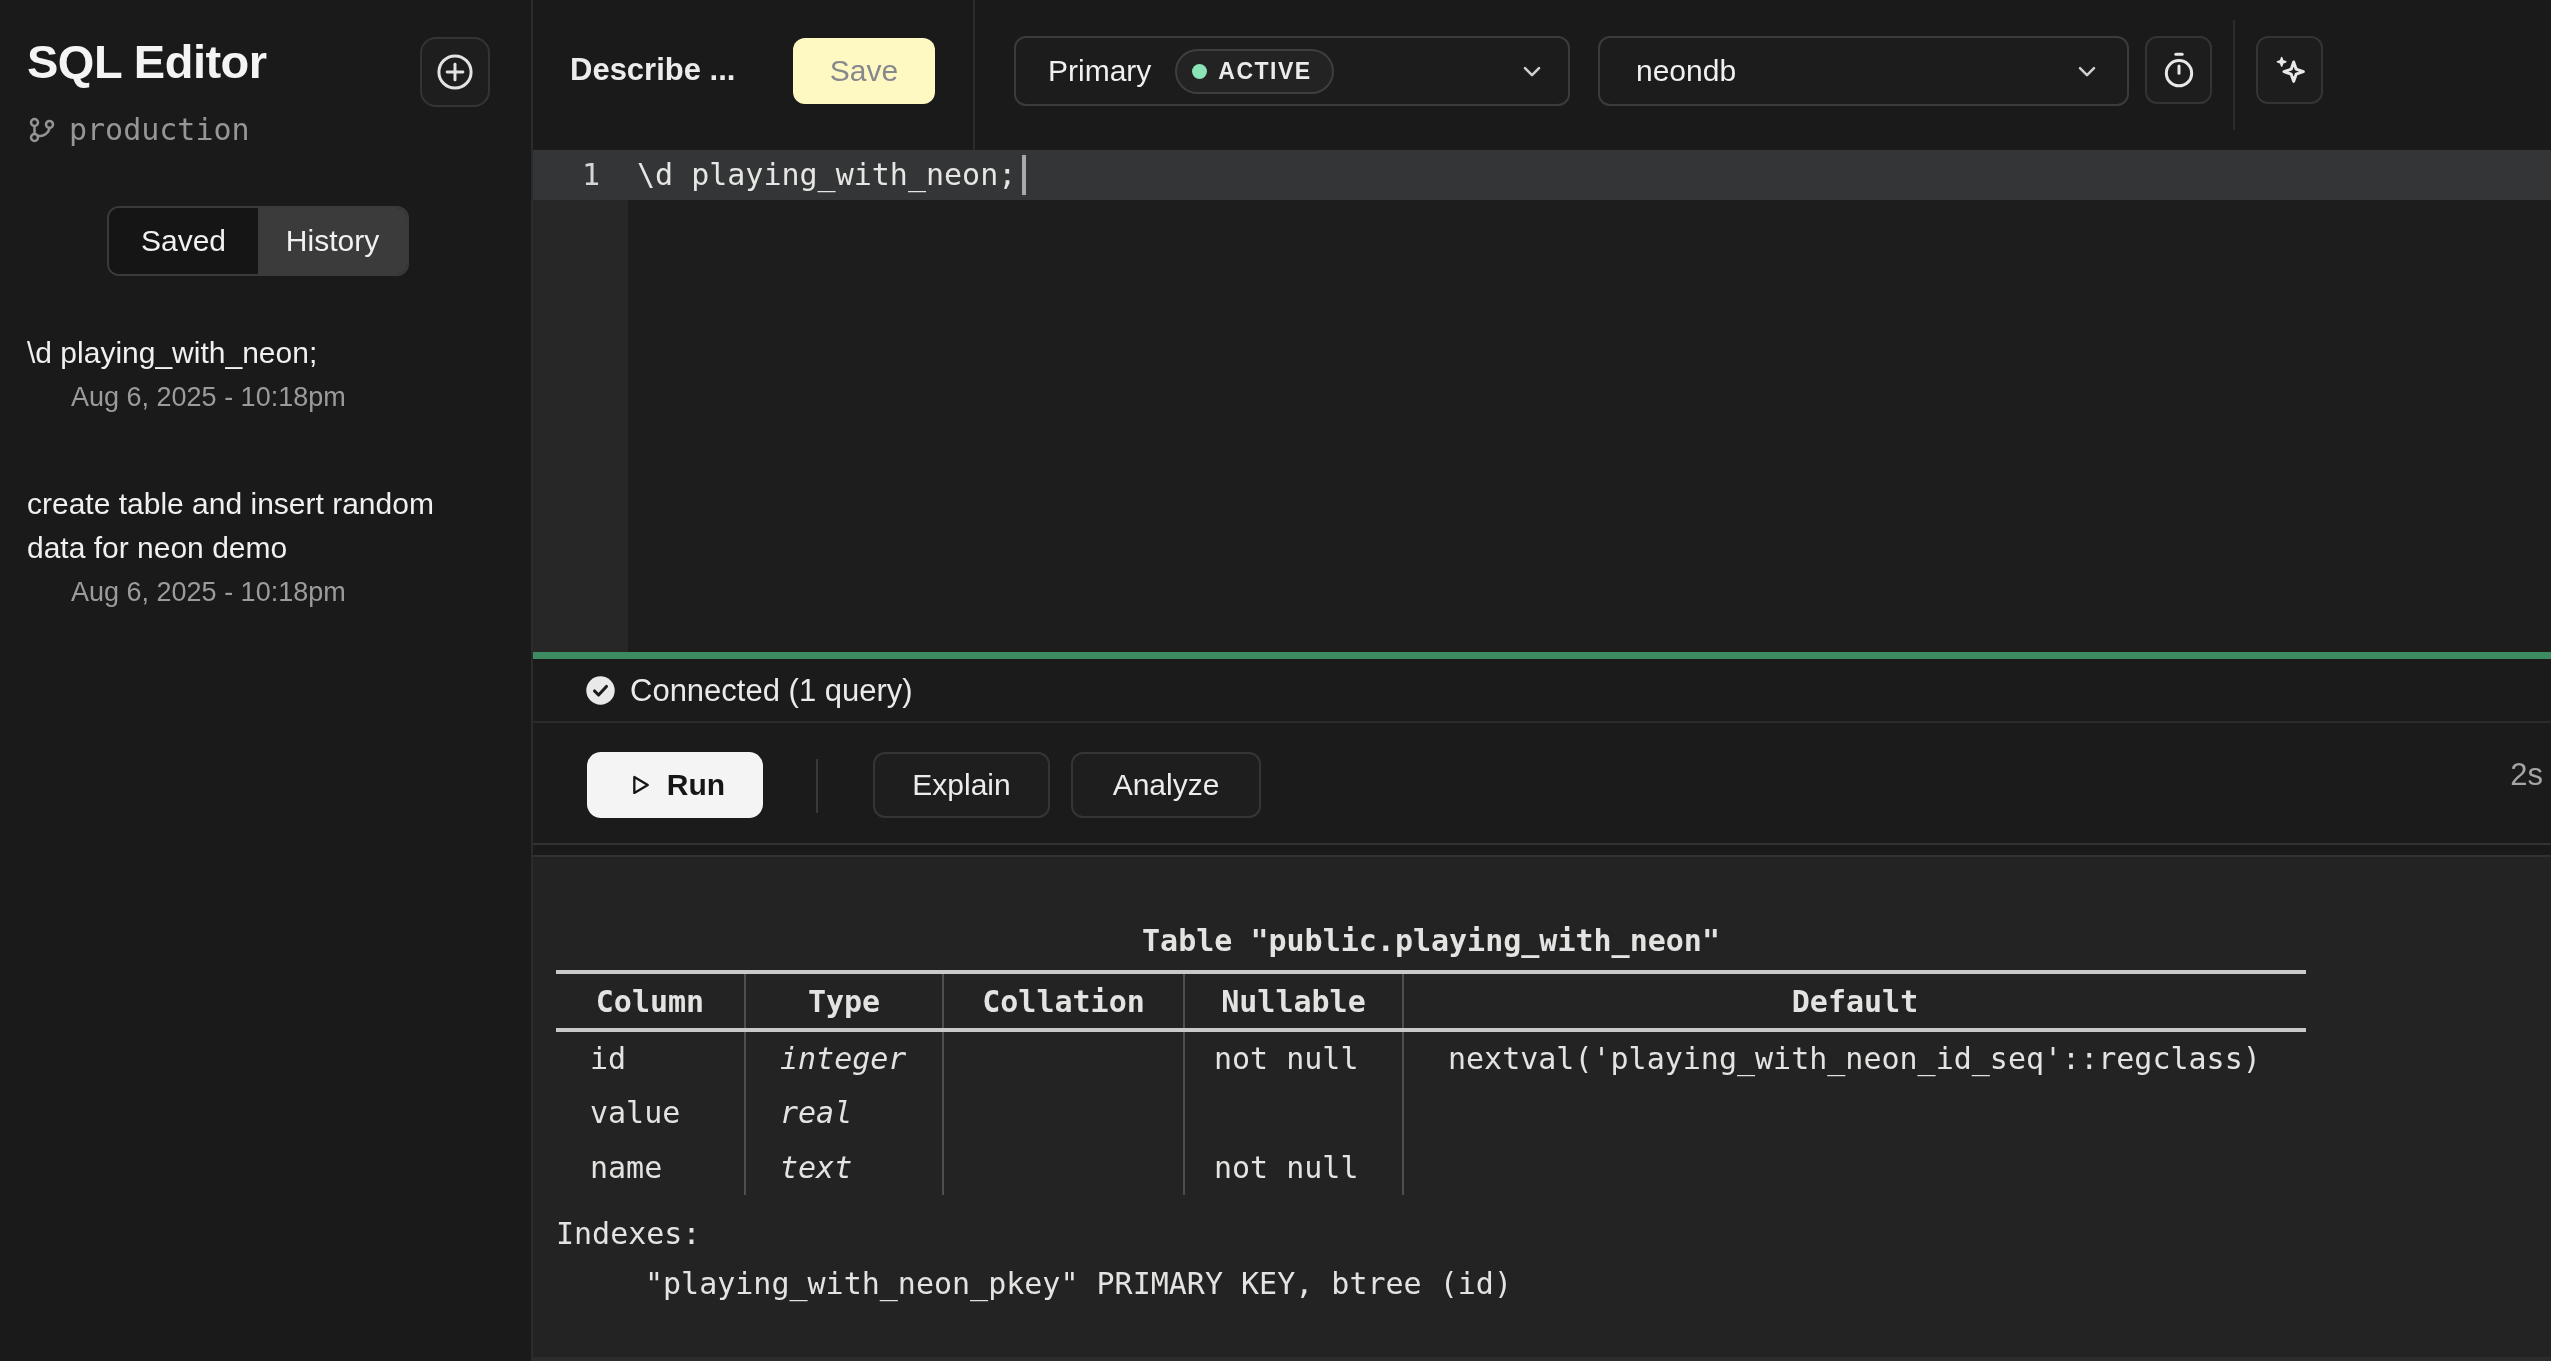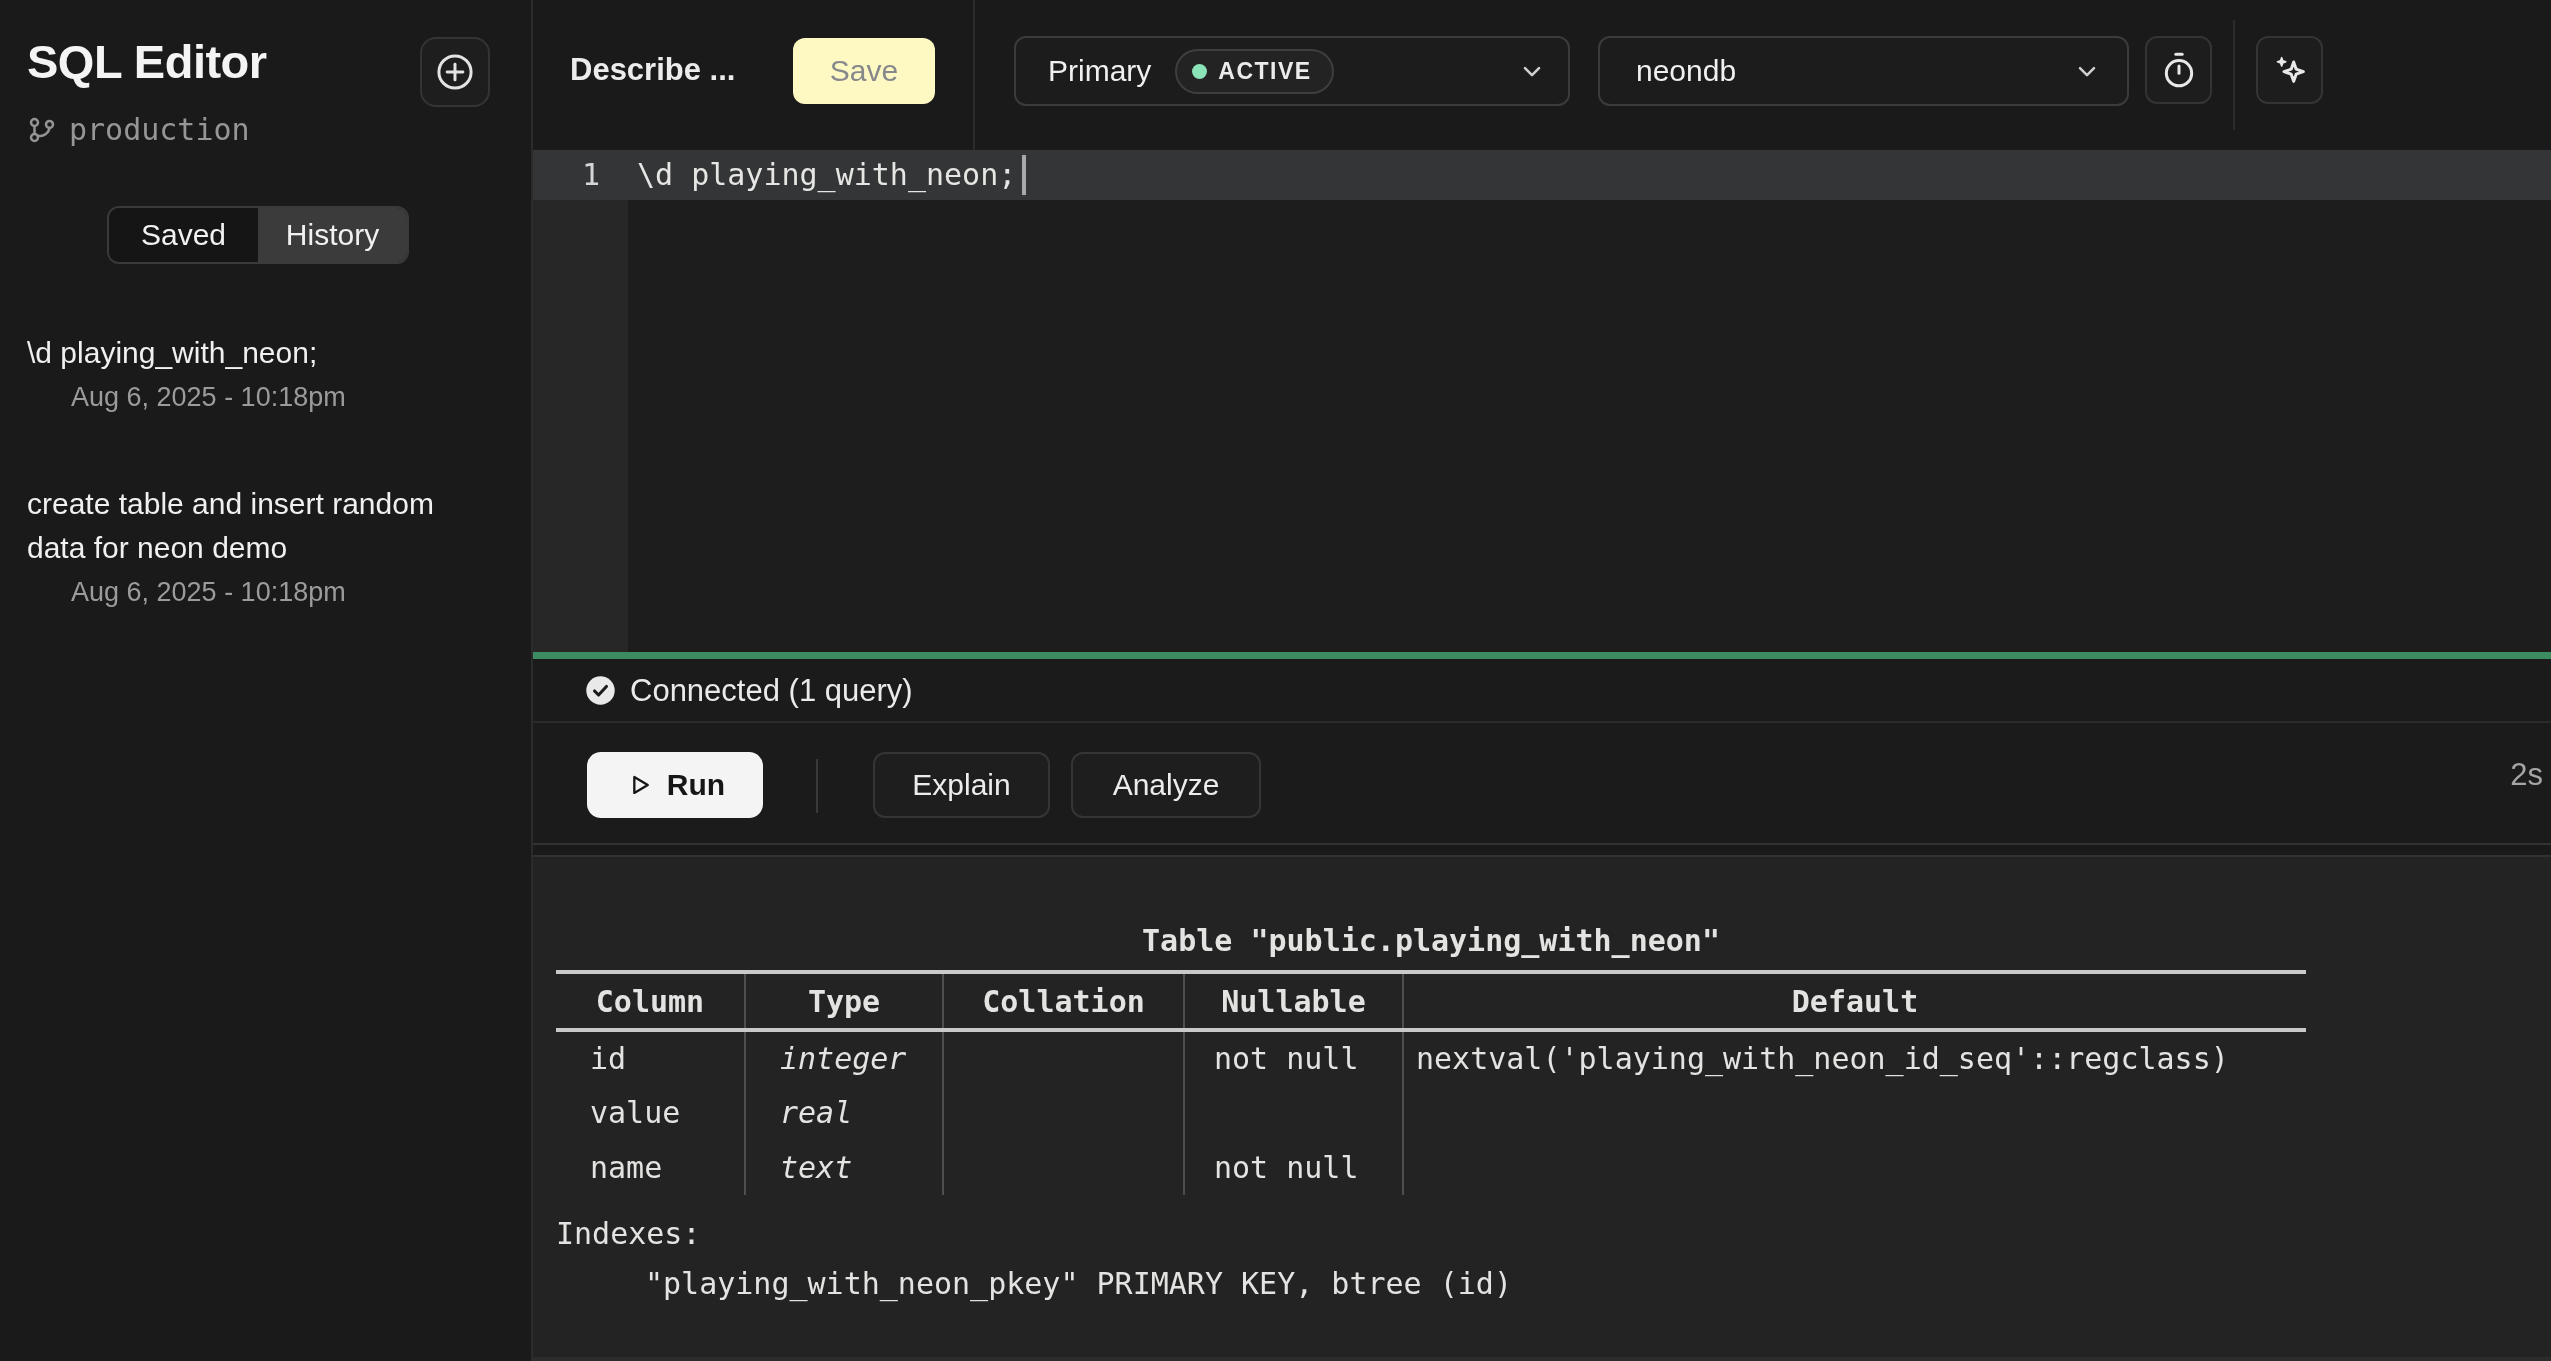--- a/index.html
+++ b/index.html
@@ -16,21 +16,21 @@
   #sidebar { position:absolute; left:0; top:0; width:533px; height:1361px;
              background:#1a1a1a; border-right:2px solid #2b2b2b; }
   .sb-title { position:absolute; left:27px; top:34px; font-size:47px; font-weight:700;
               letter-spacing:-0.5px; color:#f4f4f4; }
   .new-query-btn { position:absolute; left:420px; top:37px; width:70px; height:70px;
               border:2px solid #343434; border-radius:16px; background:#1e1e1e;
               display:flex; align-items:center; justify-content:center; color:#e3e3e3; cursor:pointer; }
   .branch-row { position:absolute; left:27px; top:112px; display:flex; align-items:center;
               gap:12px; color:#949494; }
   .branch-row .lbl { font-size:30px; color:#969696; }
-  .toggle { position:absolute; left:107px; top:206px; width:302px; height:58px;
+  .toggle { position:absolute; left:107px; top:206px; width:302px; height:70px;
             border:2px solid #3a3a3b; border-radius:12px; overflow:hidden; display:flex; }
   .toggle .seg { flex:1; display:flex; align-items:center; justify-content:center;
             font-size:30px; color:#f1f1f1; cursor:pointer; }
   .seg-saved { background:#151515; }
   .seg-history { background:#3b3b3c; }
   .history-item { position:absolute; left:0; width:533px; padding:0 27px; cursor:pointer; }
   .hi-1 { top:331px; } .hi-2 { top:482px; }
   .hi-title { font-size:30px; line-height:44px; color:#f0f0f0; width:468px; }
   .hi-time  { font-size:27px; line-height:40px; color:#9b9b9b; margin-top:2px;margin-left:44px; }
 
@@ -97,21 +97,21 @@
              border-top:2px solid #323232; border-bottom:4px solid #2c2c2c;
              font-family:"DejaVu Sans Mono",monospace; color:#e3e3e1; }
   .psql { position:absolute; left:23px; top:55px; width:1750px; }
   .psql-title { height:58px; line-height:58px; text-align:center; font-size:30px; font-weight:700; }
   table.psql-table { width:1750px; table-layout:fixed; border-collapse:collapse; font-size:30px; }
   .psql-table th { height:58px; font-weight:700; text-align:center; padding:0;
              border-top:4px solid #c9c9c9; border-bottom:4px solid #c9c9c9; }
   .psql-table td { height:55px; font-weight:400; text-align:left; padding:0; white-space:pre; }
   .psql-table th:not(:last-child), .psql-table td:not(:last-child) { border-right:2px solid #4e4e4e; }
   .psql-table td.c1 { padding-left:34px; } .psql-table td.c2 { padding-left:34px;font-style:italic; }
-  .psql-table td.c4 { padding-left:29px; } .psql-table td.c5 { padding-left:12px; }
+  .psql-table td.c4 { padding-left:29px; } .psql-table td.c5 { padding-left:44px; }
   .idx-label { margin-top:14px; font-size:30px; line-height:50px; }
   .idx-entry { font-size:30px; line-height:50px; padding-left:89px; white-space:pre; }
 </style>
 </head>
 <body>
 
 <div id="app">
 
   <aside id="sidebar">
     <div class="sb-title">SQL Editor</div>

